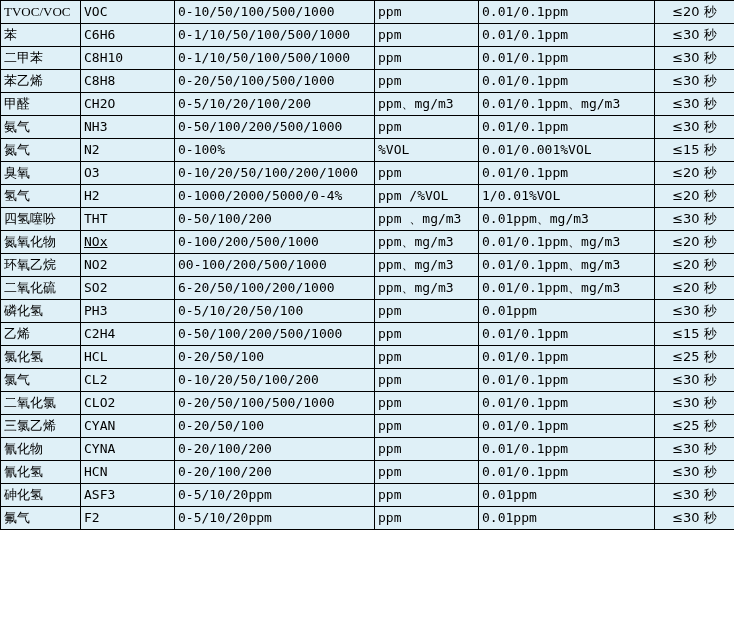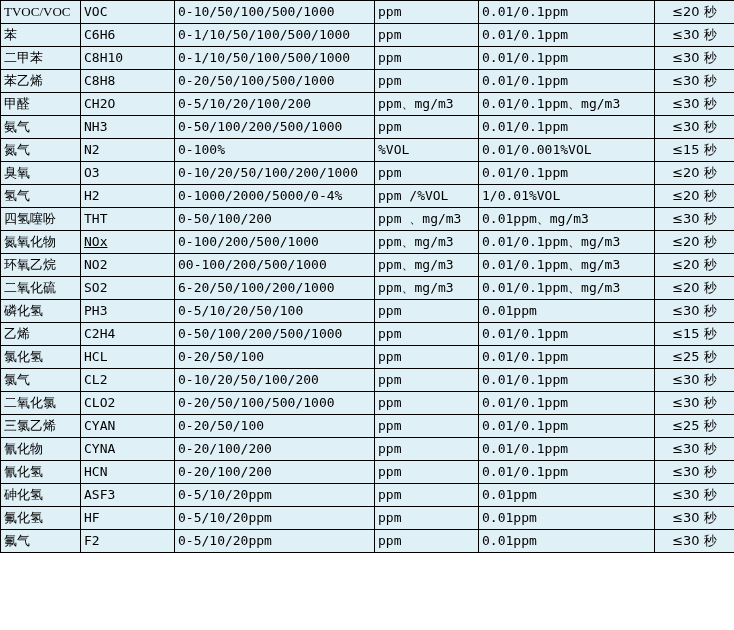--- a/index.html
+++ b/index.html
@@ -241,28 +241,20 @@
       </tr>
       <tr>
         <td class="cell-name">砷化氢</td>
         <td class="cell-formula">ASF3</td>
         <td class="cell-range">0-5/10/20ppm</td>
         <td class="cell-unit">ppm</td>
         <td class="cell-res">0.01ppm</td>
         <td class="cell-time">≤30 秒</td>
       </tr>
       <tr>
-        <td class="cell-name">氟化氢</td>
-        <td class="cell-formula">HF</td>
-        <td class="cell-range">0-5/10/20ppm</td>
-        <td class="cell-unit">ppm</td>
-        <td class="cell-res">0.01ppm</td>
-        <td class="cell-time">≤30 秒</td>
-      </tr>
-      <tr>
         <td class="cell-name">氟气</td>
         <td class="cell-formula">F2</td>
         <td class="cell-range">0-5/10/20ppm</td>
         <td class="cell-unit">ppm</td>
         <td class="cell-res">0.01ppm</td>
         <td class="cell-time">≤30 秒</td>
       </tr>
     </tbody>
 </table>
 

